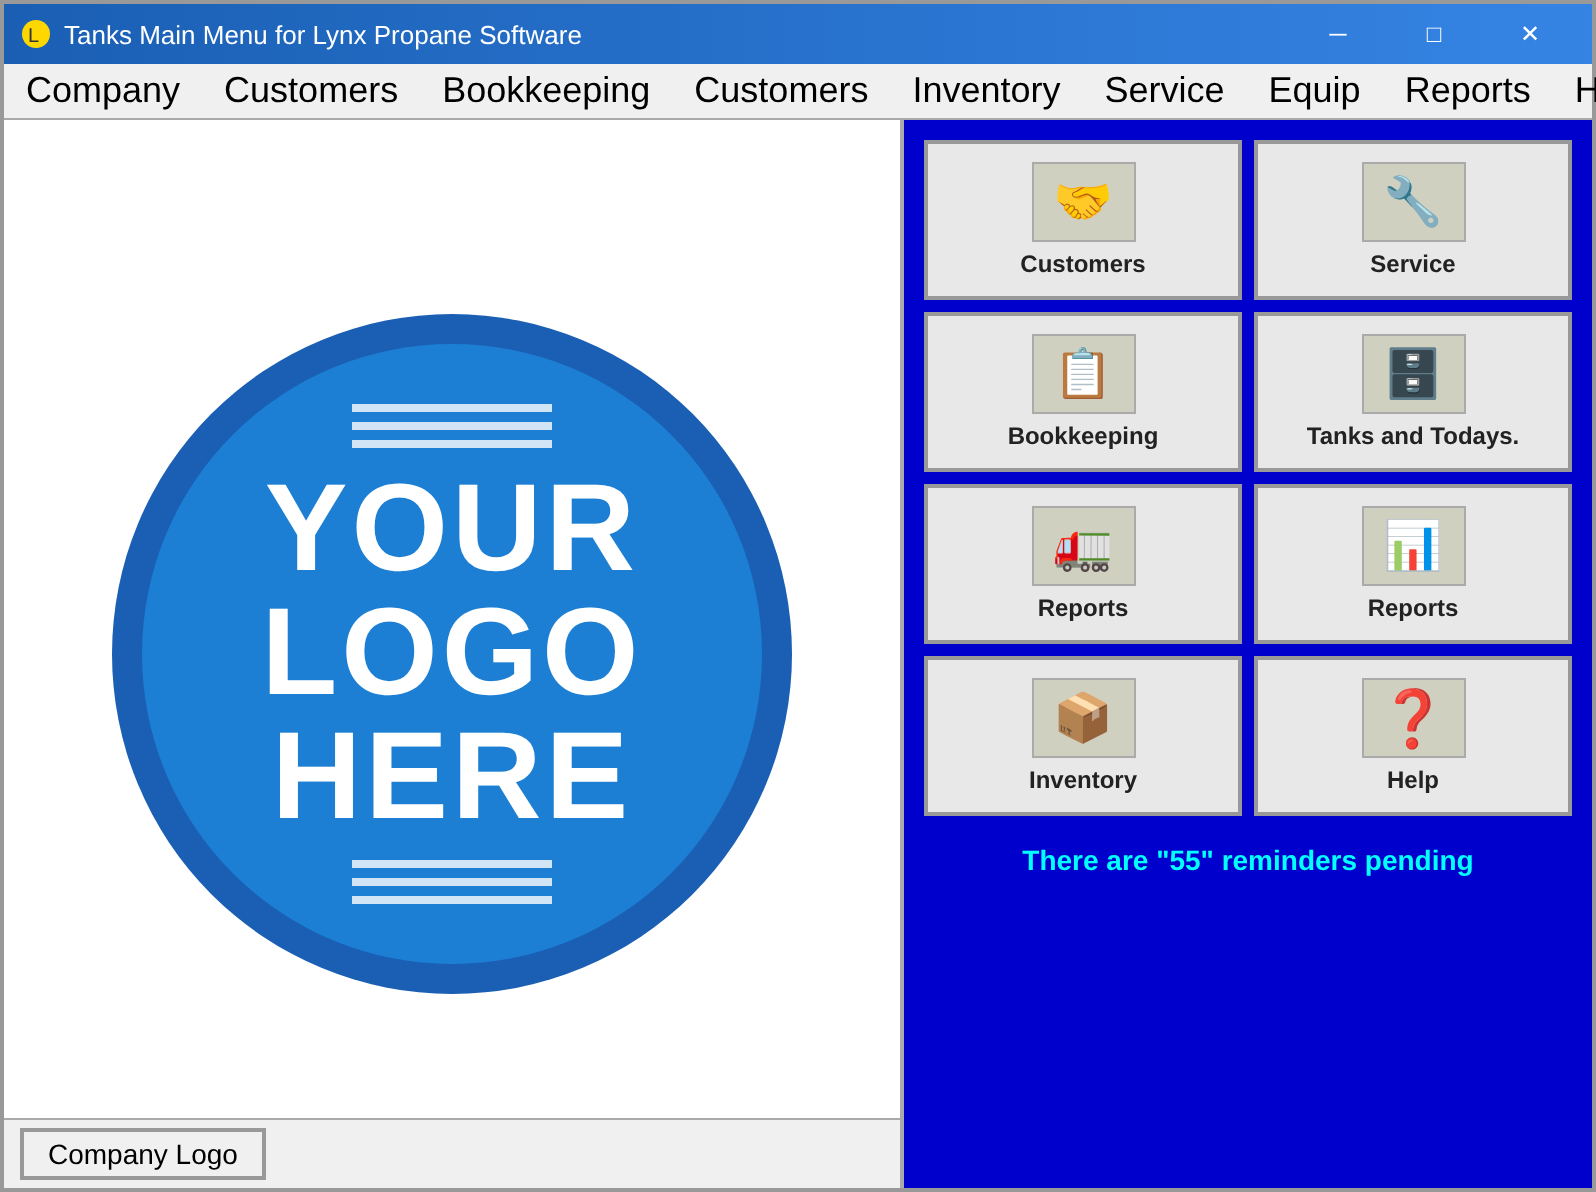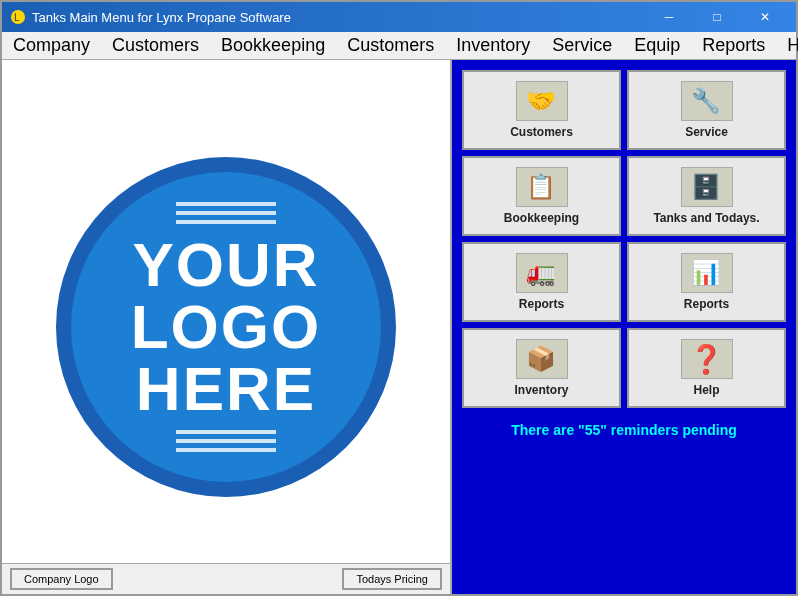--- a/index.html
+++ b/index.html
@@ -140,21 +140,21 @@
       bottom: 0;
       left: 0;
       background: #f0f0f0;
       border-top: 1px solid #aaa;
     }
     .logo-btn {
       padding: 3px 12px;
       border: 2px solid #999;
       background: #f0f0f0;
       cursor: pointer;
-      font-size: 11px;
+      font-size: 14px;
     }
     .right-panel {
       flex: 1;
       background: #0000cc;
       display: flex;
       flex-direction: column;
       padding: 10px;
       gap: 6px;
     }
     .grid-container {
@@ -251,21 +251,20 @@
           </div>
           <div class="logo-lines-bottom">
             <div class="logo-line"></div>
             <div class="logo-line"></div>
             <div class="logo-line"></div>
           </div>
         </div>
       </div>
       <div class="logo-bottom-bar">
         <button class="logo-btn">Company Logo</button>
-        <button class="logo-btn">Todays Pricing</button>
       </div>
     </div>
 
     <div class="right-panel">
       <div class="grid-container">
 
         <button class="grid-btn">
           <div class="thumb">🤝</div>
           <span class="btn-label">Customers</span>
         </button>

